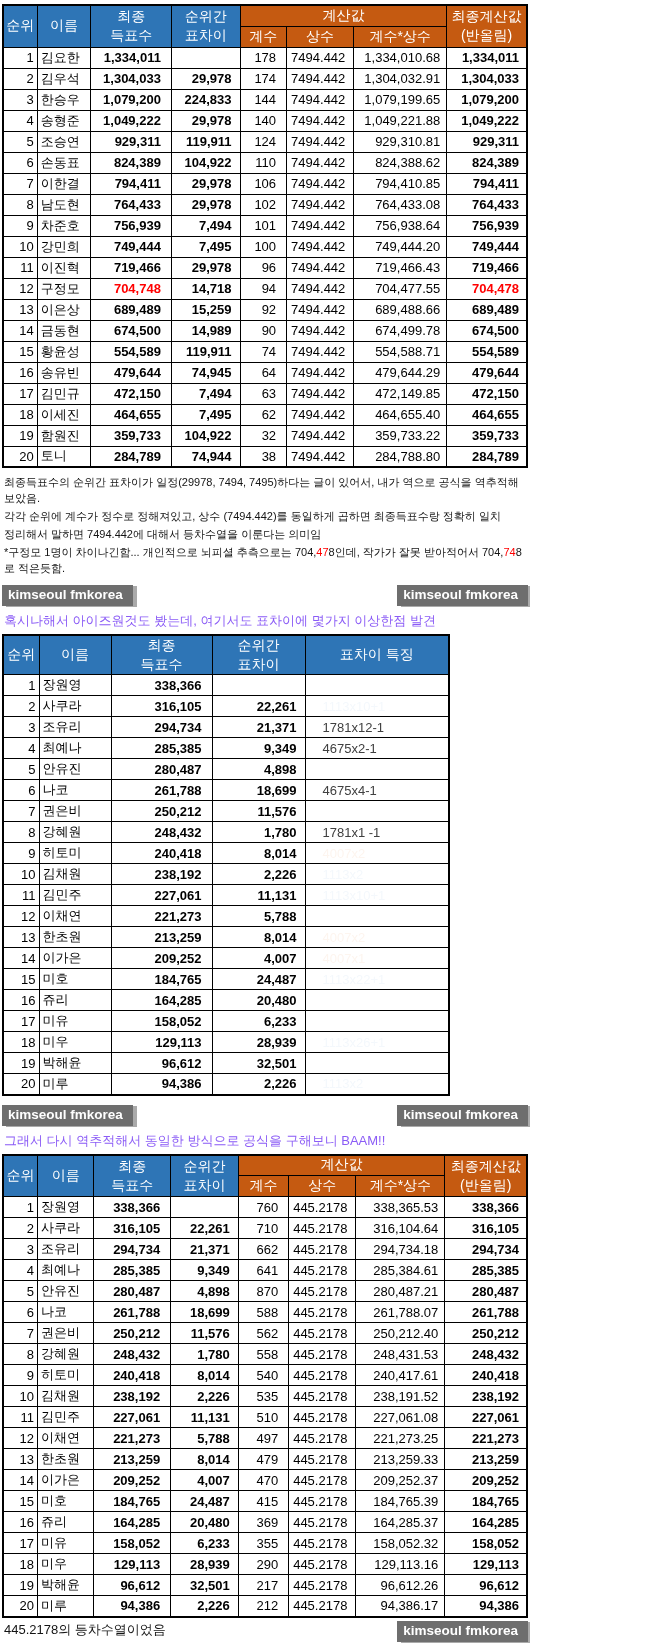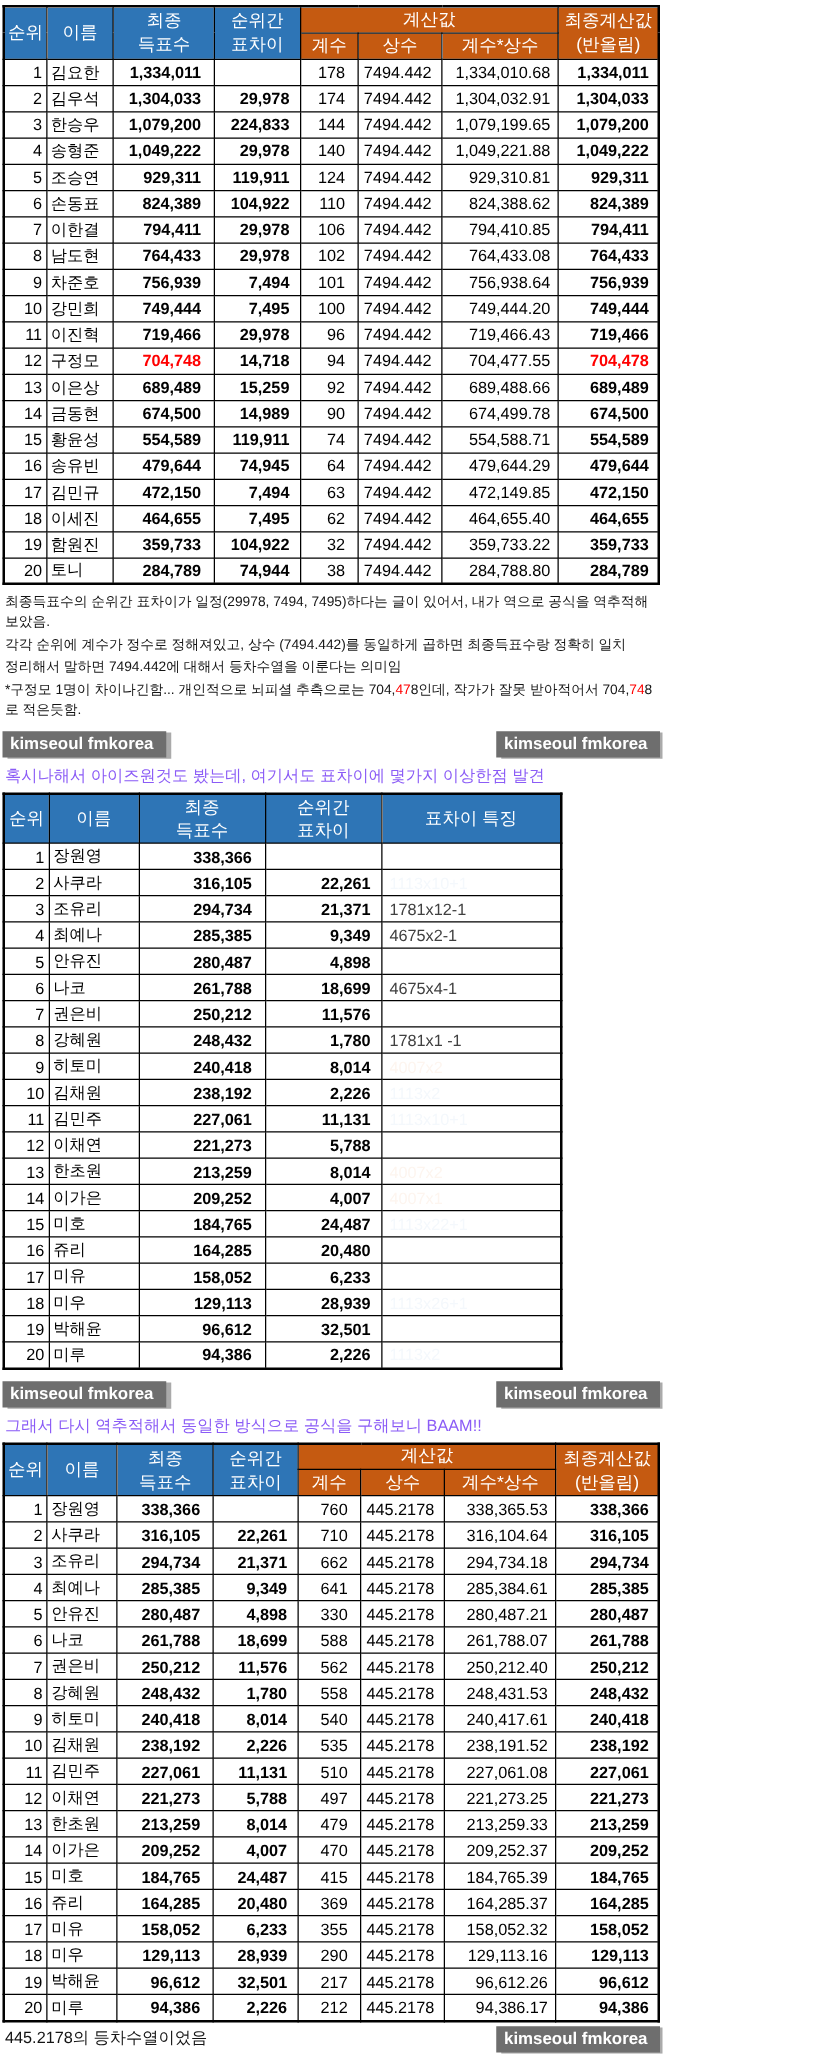--- a/index.html
+++ b/index.html
@@ -15,21 +15,21 @@
   .hl{display:block;line-height:19px;}
 
   td.rank{text-align:right;padding-right:3px;}
   td.name{text-align:left;padding-left:3px;}
   td.votes{text-align:right;padding-right:10px;font-weight:bold;}
   td.diff{text-align:right;padding-right:8px;font-weight:bold;}
   td.coef{text-align:right;padding-right:10px;}
   td.cons{padding-right:7px;}
   td.prod{text-align:right;padding-right:6px;}
   td.final{text-align:right;padding-right:7px;font-weight:bold;}
-  td.feature{text-align:left;padding-left:6px;background:#fff;margin-top:36px;}
+  td.feature{text-align:left;padding-left:17px;background:#fff;margin-top:36px;}
   .red{color:var(--red,#ff0000);}
 
   .c-blue{background:var(--cell-blue,#4a8eca);color:#f4f8fc;}
   .c-green{background:var(--cell-green,#c6e0b4);color:#404040;}
   .c-yellow{background:var(--cell-yellow,#ffd966);color:#404040;}
   .c-orange{background:var(--cell-orange,#ed7d31);color:#fdf5ef;}
 
   .notes{margin:6px 0 0 2px;}
   .notes p{margin:0 0 2px 0;font-size:11px;line-height:16px;color:#141414;}
   .intro{margin:0 0 5px 2px;font-size:13px;line-height:16px;color:#8b5cf6;}
@@ -550,21 +550,21 @@
     <td class="coef">641</td>
     <td class="cons">445.2178</td>
     <td class="prod">285,384.61</td>
     <td class="final">285,385</td>
   </tr>
         <tr>
     <td class="rank">5</td>
     <td class="name">안유진</td>
     <td class="votes">280,487</td>
     <td class="diff">4,898</td>
-    <td class="coef">330</td>
+    <td class="coef">870</td>
     <td class="cons">445.2178</td>
     <td class="prod">280,487.21</td>
     <td class="final">280,487</td>
   </tr>
         <tr>
     <td class="rank">6</td>
     <td class="name">나코</td>
     <td class="votes">261,788</td>
     <td class="diff">18,699</td>
     <td class="coef">588</td>

